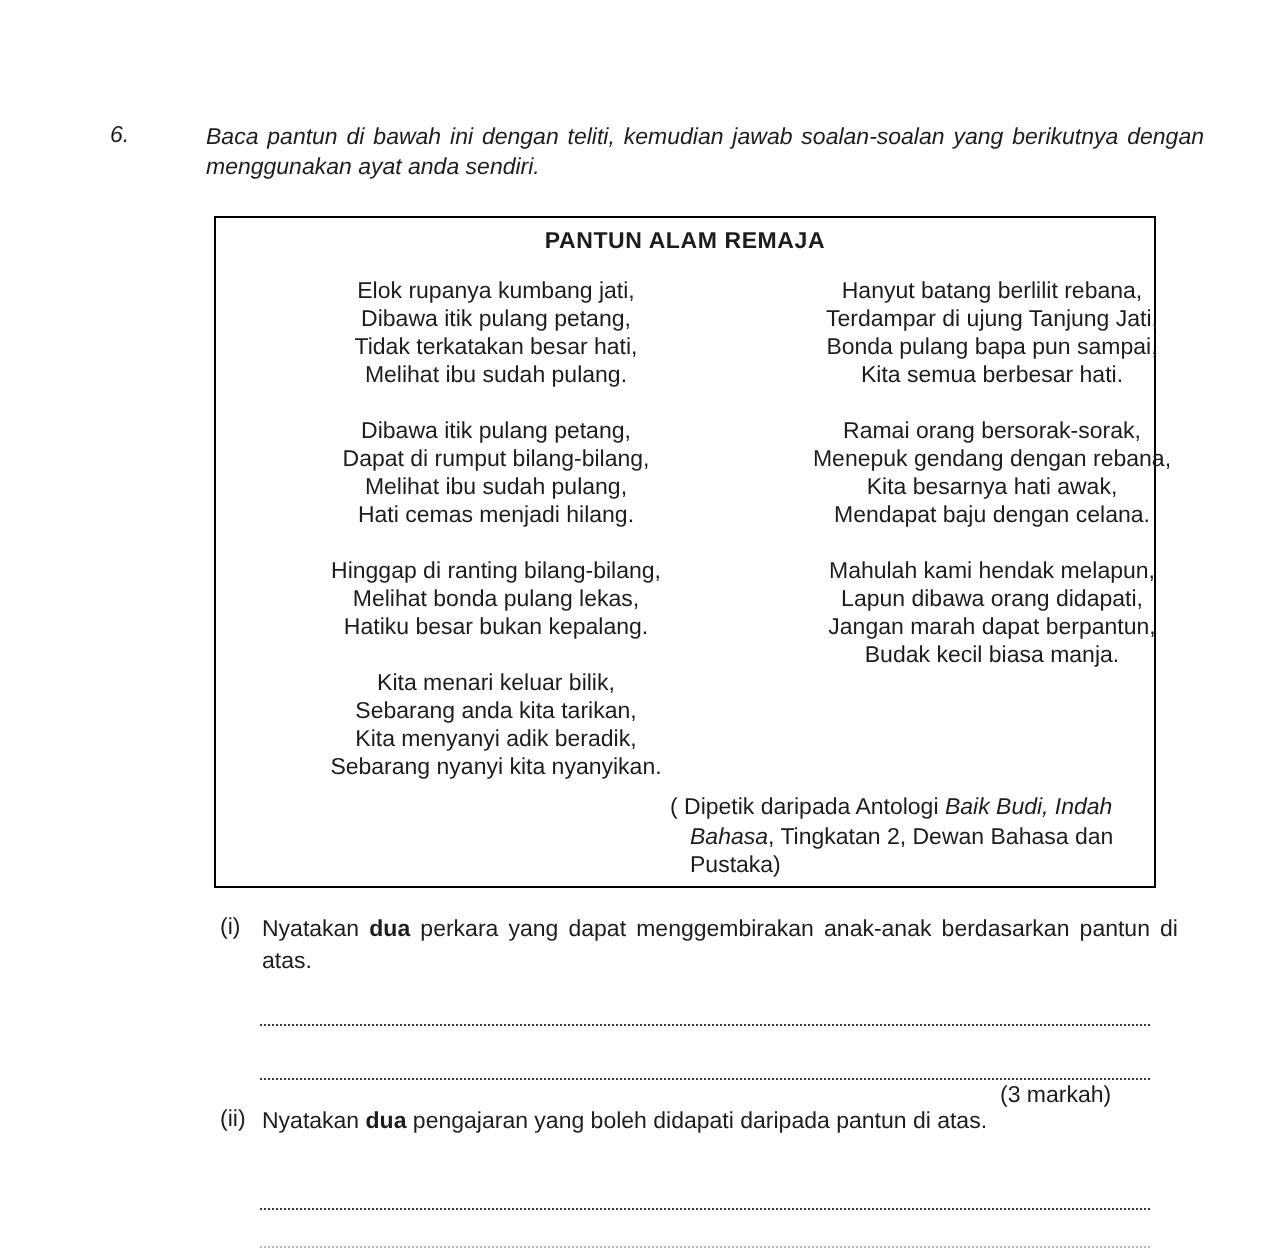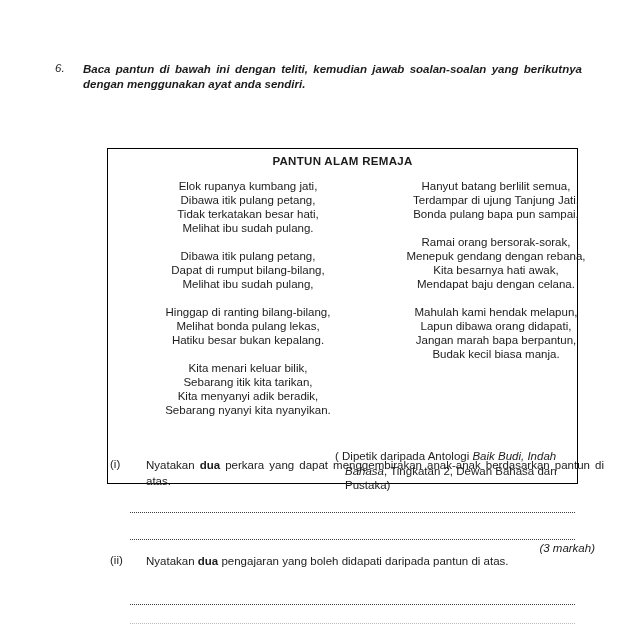--- a/index.html
+++ b/index.html
@@ -11,61 +11,58 @@
     font-family: "Liberation Sans", "DejaVu Sans", sans-serif;
     font-size: 11.5px;
     color: #1c1c1c;
     overflow: hidden;
   }
   .qnum-main {
     position: absolute; left: 55px; top: 62px;
     font-style: italic;
   }
   .instruction {
-    position: absolute; left: 83px; top: 62px; width: 499px;
-    font-style: italic; line-height: 15px; text-align: justify; font-weight: bold;
+    position: absolute; left: 103px; top: 62px; width: 499px;
+    font-style: italic; line-height: 15px; text-align: justify;
   }
   .pantun-box {
     position: absolute; left: 107px; top: 108px;
     width: 469px; height: 334px;
     border: 1px solid #000000;
-    margin-top: 40px;
   }
   .ptitle {
     position: absolute; left: 0; top: 6px; width: 100%;
     text-align: center; font-weight: bold; font-size: 11.5px;
     letter-spacing: 0.3px;
   }
   .pcol { position: absolute; top: 30px; line-height: 14px; text-align: center; }
   .pcol-left  { left: 14px;  width: 252px; }
   .pcol-right { left: 272px; width: 232px; }
   .stanza { margin: 0 0 14px 0; }
   .pline { white-space: nowrap; }
   .citation {
-    position: absolute; left: 227px; top: 300px; width: 244px;
+    position: absolute; left: 227px; top: 288px; width: 244px;
     line-height: 14.5px; padding-left: 10px; text-indent: -10px;
   }
   .qrow { position: absolute; left: 110px; width: 484px; }
   .qrow-1 { top: 458px; }
   .qrow-2 { top: 554px; }
   .qno { position: absolute; left: 0; top: 0; }
-  .qtext { margin-left: 36px; width: 458px; line-height: 15.5px; text-align: justify; }
+  .qtext { margin-left: 21px; width: 458px; line-height: 15.5px; text-align: justify; }
   .qrow-2 .qtext { text-align: left; }
   .ansline {
     position: absolute; left: 130px; width: 445px; height: 0;
     border-top: 1.5px dotted #3a3a3a;
   }
   .ansline-1 { top: 512px; }
   .ansline-2 { top: 539px; }
   .ansline-3 { top: 604px; }
   .ansline-4 { top: 623px; border-top: 1.5px dotted #b9b9b9; }
   .marks {
     position: absolute; left: 500px; top: 542px; width: 95px;
-    text-align: right;
-    font-style: italic;
   }
 </style>
 </head>
 <body>
 
 <div class="sheet">
 
   <div class="qnum-main">6.</div>
   <div class="instruction">Baca pantun di bawah ini dengan teliti, kemudian jawab soalan-soalan yang berikutnya dengan menggunakan ayat anda sendiri.</div>
 
@@ -76,50 +73,52 @@
       <div class="stanza">
         <div class="pline">Elok rupanya kumbang jati,</div>
         <div class="pline">Dibawa itik pulang petang,</div>
         <div class="pline">Tidak terkatakan besar hati,</div>
         <div class="pline">Melihat ibu sudah pulang.</div>
       </div>
       <div class="stanza">
         <div class="pline">Dibawa itik pulang petang,</div>
         <div class="pline">Dapat di rumput bilang-bilang,</div>
         <div class="pline">Melihat ibu sudah pulang,</div>
+        <div class="pline">Hati cemas menjadi hilang.</div>
       </div>
       <div class="stanza">
         <div class="pline">Hinggap di ranting bilang-bilang,</div>
         <div class="pline">Melihat bonda pulang lekas,</div>
         <div class="pline">Hatiku besar bukan kepalang.</div>
       </div>
       <div class="stanza">
         <div class="pline">Kita menari keluar bilik,</div>
-        <div class="pline">Sebarang itik kita tarikan,</div>
+        <div class="pline">Sebarang anda kita tarikan,</div>
         <div class="pline">Kita menyanyi adik beradik,</div>
         <div class="pline">Sebarang nyanyi kita nyanyikan.</div>
       </div>
     </div>
 
     <div class="pcol pcol-right">
       <div class="stanza">
-        <div class="pline">Hanyut batang berlilit semua,</div>
+        <div class="pline">Hanyut batang berlilit rebana,</div>
         <div class="pline">Terdampar di ujung Tanjung Jati,</div>
         <div class="pline">Bonda pulang bapa pun sampai,</div>
+        <div class="pline">Kita semua berbesar hati.</div>
       </div>
       <div class="stanza">
         <div class="pline">Ramai orang bersorak-sorak,</div>
         <div class="pline">Menepuk gendang dengan rebana,</div>
         <div class="pline">Kita besarnya hati awak,</div>
         <div class="pline">Mendapat baju dengan celana.</div>
       </div>
       <div class="stanza">
         <div class="pline">Mahulah kami hendak melapun,</div>
         <div class="pline">Lapun dibawa orang didapati,</div>
-        <div class="pline">Jangan marah bapa berpantun,</div>
+        <div class="pline">Jangan marah dapat berpantun,</div>
         <div class="pline">Budak kecil biasa manja.</div>
       </div>
     </div>
 
     <div class="citation"><span>( Dipetik daripada Antologi </span><i>Baik Budi, Indah Bahasa</i><span>, Tingkatan 2, Dewan Bahasa dan Pustaka)</span></div>
   </div>
 
   <div class="qrow qrow-1">
     <span class="qno">(i)</span>
     <div class="qtext"><span>Nyatakan </span><b>dua</b><span> perkara yang dapat menggembirakan anak-anak berdasarkan pantun di atas.</span></div>

